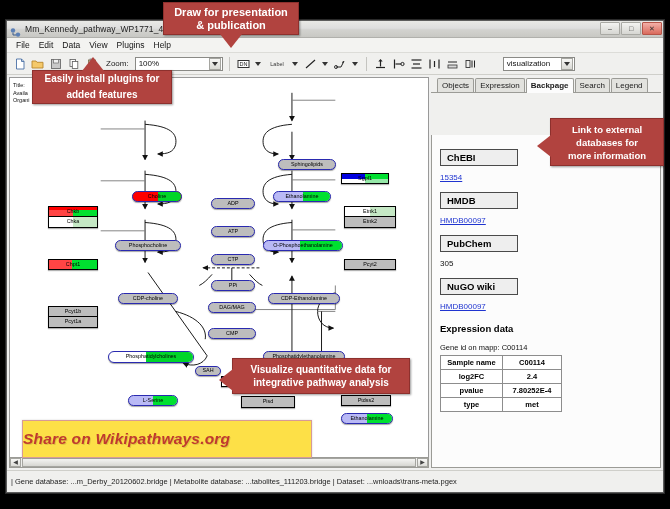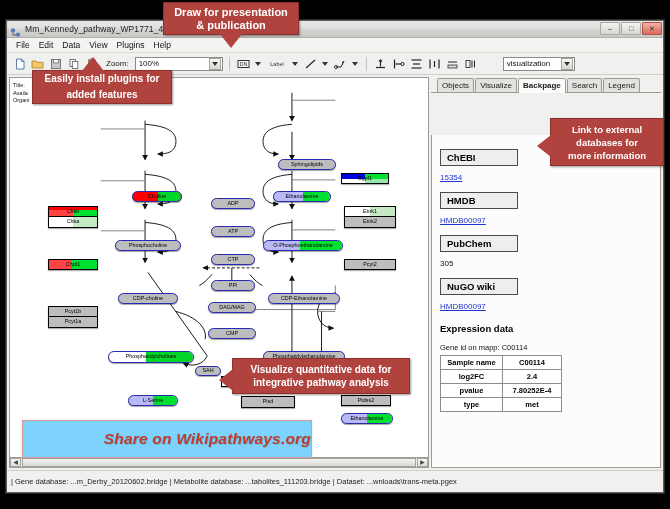--- a/index.html
+++ b/index.html
@@ -178,22 +178,22 @@
     position:absolute; width:0;height:0; z-index:20;
     border-left:11px solid transparent; border-right:11px solid transparent;
     border-bottom:14px solid #b1433f;
   }
   .arrow-left {
     position:absolute; width:0;height:0; z-index:20;
     border-top:11px solid transparent; border-bottom:11px solid transparent;
     border-right:14px solid #b1433f;
   }
   .share-box {
-    position:absolute; background:#7dd3fc; border:1px solid #d79a96;
-    z-index:20; display:flex; align-items:center; justify-content:flex-end;
+    position:absolute; background:#fde047; border:1px solid #d79a96;
+    z-index:20; display:flex; align-items:center; justify-content:flex-start;
     box-shadow: 0 0 2px rgba(0,0,0,.15);
   }
   .share-text {
     color:#c0392f; font-weight:bold; font-style:italic; font-size:15.5px;
     letter-spacing:.2px; text-shadow: 1px 1px 0 rgba(0,0,0,.12);
   }
 </style>
 </head>
 <body>
 
@@ -588,21 +588,21 @@
             <span class="fill" style="left:0;width:50%;top:0;height:5px;bottom:auto;background:#ff7070"></span>
             <span class="fill" style="left:50%;right:0;top:0;height:5px;bottom:auto;background:#b8e8b8"></span>
             <span class="label">Ptdss1</span>
           </div>
         </div>
       </div>
 
       <div class="sidebar">
         <div class="tabstrip">
           <span class="tab">Objects</span>
-          <span class="tab">Visualize</span>
+          <span class="tab">Expression</span>
           <span class="tab active">Backpage</span>
           <span class="tab">Search</span>
           <span class="tab">Legend</span>
         </div>
 
         <div class="sidepanel">
           <div>
             <div class="db-box">ChEBI</div>
             <a class="db-link" href="#">15354</a>
           </div>

